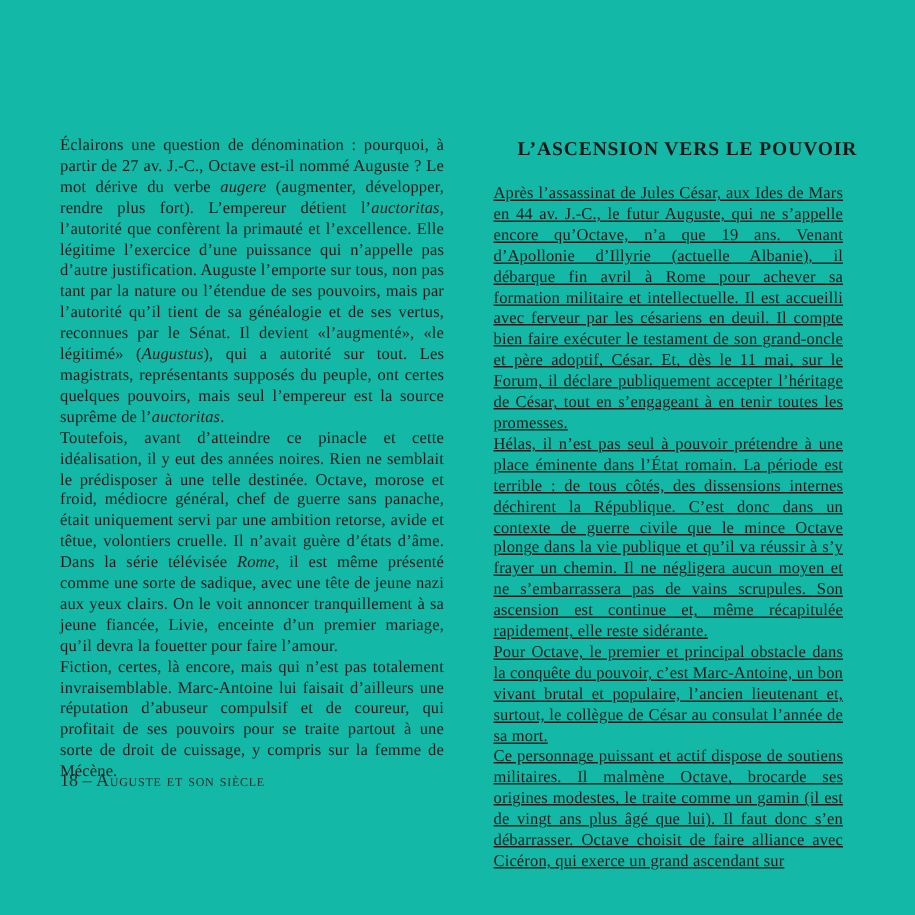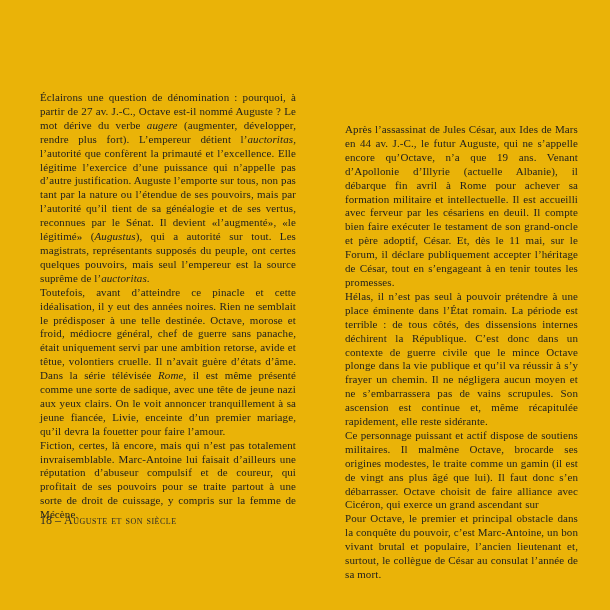--- a/index.html
+++ b/index.html
@@ -4,21 +4,21 @@
 <style>
   html, body {
     margin: 0;
     padding: 0;
     background: #ffffff;
   }
   .spread {
     position: relative;
     width: 610px;
     height: 610px;
-    background: #eab308;
+    background: #14b8a6;
     font-family: "Liberation Serif", "DejaVu Serif", serif;
     color: #1e1e1e;
     overflow: hidden;
   }
   .page {
     position: absolute;
     top: 0;
     height: 610px;
   }
   .page-left  { left: 0;   width: 305px; }
@@ -29,21 +29,21 @@
     font-size: 11px;
     line-height: 13.9px;
     text-align: justify;
     letter-spacing: 0.1px;
   }
   .body-text .para {
     margin: 0;
     text-align: justify;
   }
   .left-body  { left: 40px;  top: 91px; width: 256px; }
-  .right-body { left: 40px;  top: 123px; width: 233px; }
+  .right-body { left: 24px;  top: 123px; width: 233px; text-decoration: underline; }
 
   .chapter-title {
     position: absolute;
     left: 40px;
     top: 91px;
     width: 250px;
     font-size: 13px;
     font-weight: bold;
     letter-spacing: 0.6px;
     color: #181818;
@@ -81,21 +81,22 @@
         <div class="para"><span>Éclairons une question de dénomination : pourquoi, à partir de 27 av. J.-C., Octave est-il nommé Auguste ? Le mot dérive du verbe </span><i>augere</i><span> (augmenter, développer, rendre plus fort). L’empereur détient l’</span><i>auctoritas</i><span>, l’autorité que confèrent la primauté et l’excellence. Elle légitime l’exercice d’une puissance qui n’appelle pas d’autre justification. Auguste l’emporte sur tous, non pas tant par la nature ou l’étendue de ses pouvoirs, mais par l’autorité qu’il tient de sa généalogie et de ses vertus, reconnues par le Sénat. Il devient «l’augmenté», «le légitimé» (</span><i>Augustus</i><span>), qui a autorité sur tout. Les magistrats, représentants supposés du peuple, ont certes quelques pouvoirs, mais seul l’empereur est la source suprême de l’</span><i>auctoritas</i><span>.</span></div>
         <div class="para"><span>Toutefois, avant d’atteindre ce pinacle et cette idéalisation, il y eut des années noires. Rien ne semblait le prédisposer à une telle destinée. Octave, morose et froid, médiocre général, chef de guerre sans panache, était uniquement servi par une ambition retorse, avide et têtue, volontiers cruelle. Il n’avait guère d’états d’âme. Dans la série télévisée </span><i>Rome</i><span>, il est même présenté comme une sorte de sadique, avec une tête de jeune nazi aux yeux clairs. On le voit annoncer tranquillement à sa jeune fiancée, Livie, enceinte d’un premier mariage, qu’il devra la fouetter pour faire l’amour.</span></div>
         <div class="para"><span>Fiction, certes, là encore, mais qui n’est pas totalement invraisemblable. Marc-Antoine lui faisait d’ailleurs une réputation d’abuseur compulsif et de coureur, qui profitait de ses pouvoirs pour se traite partout à une sorte de droit de cuissage, y compris sur la femme de Mécène.</span></div>
       </div>
     <div class="footer footer-left">
       <span>18</span><span> – </span><span class="book-title">Auguste et son siècle</span>
     </div>
   </div>
 
   <div class="page page-right">
+    <div class="chapter-title">L’ASCENSION VERS LE POUVOIR</div>
     <div class="body-text right-body">
         <div class="para"><span>Après l’assassinat de Jules César, aux Ides de Mars en 44 av. J.-C., le futur Auguste, qui ne s’appelle encore qu’Octave, n’a que 19 ans. Venant d’Apollonie d’Illyrie (actuelle Albanie), il débarque fin avril à Rome pour achever sa formation militaire et intellectuelle. Il est accueilli avec ferveur par les césariens en deuil. Il compte bien faire exécuter le testament de son grand-oncle et père adoptif, César. Et, dès le 11 mai, sur le Forum, il déclare publiquement accepter l’héritage de César, tout en s’engageant à en tenir toutes les promesses.</span></div>
         <div class="para"><span>Hélas, il n’est pas seul à pouvoir prétendre à une place éminente dans l’État romain. La période est terrible : de tous côtés, des dissensions internes déchirent la République. C’est donc dans un contexte de guerre civile que le mince Octave plonge dans la vie publique et qu’il va réussir à s’y frayer un chemin. Il ne négligera aucun moyen et ne s’embarrassera pas de vains scrupules. Son ascension est continue et, même récapitulée rapidement, elle reste sidérante.</span></div>
+        <div class="para"><span>Pour Octave, le premier et principal obstacle dans la conquête du pouvoir, c’est Marc-Antoine, un bon vivant brutal et populaire, l’ancien lieutenant et, surtout, le collègue de César au consulat l’année de sa mort.</span></div>
         <div class="para"><span>Ce personnage puissant et actif dispose de soutiens militaires. Il malmène Octave, brocarde ses origines modestes, le traite comme un gamin (il est de vingt ans plus âgé que lui). Il faut donc s’en débarrasser. Octave choisit de faire alliance avec Cicéron, qui exerce un grand ascendant sur</span></div>
-        <div class="para"><span>Pour Octave, le premier et principal obstacle dans la conquête du pouvoir, c’est Marc-Antoine, un bon vivant brutal et populaire, l’ancien lieutenant et, surtout, le collègue de César au consulat l’année de sa mort.</span></div>
       </div>
   </div>
 
 </div>
 
 </body></html>

